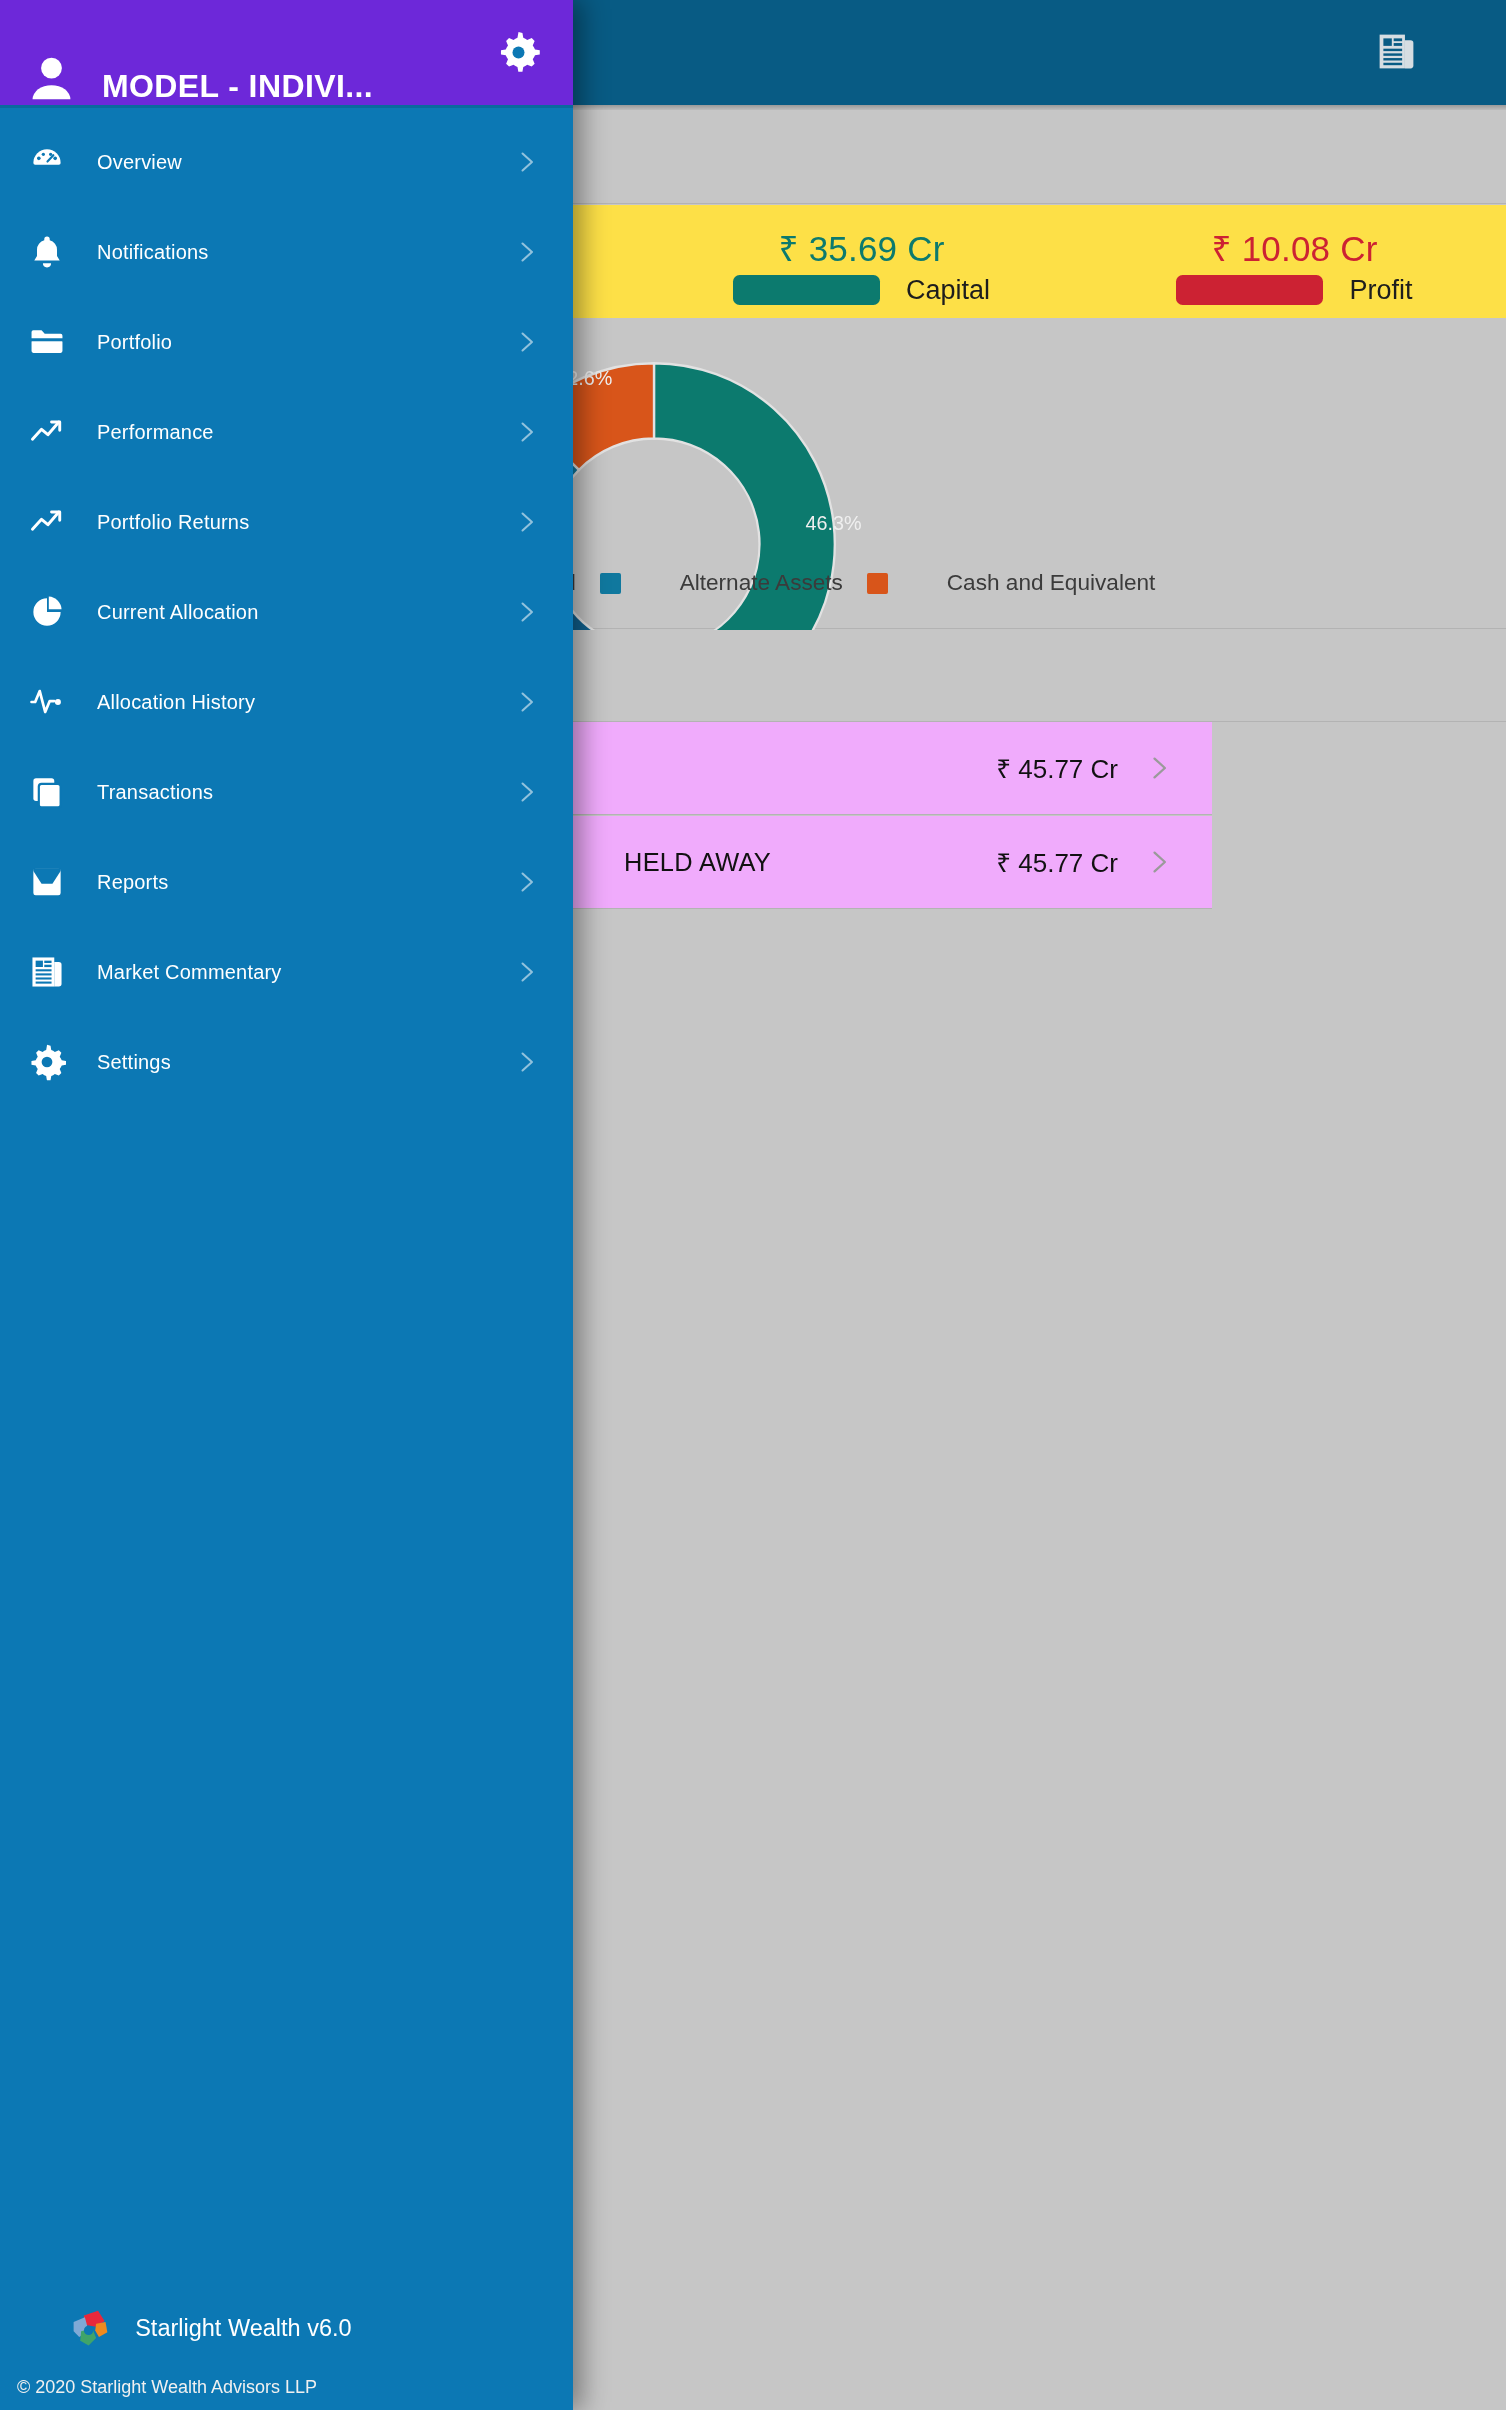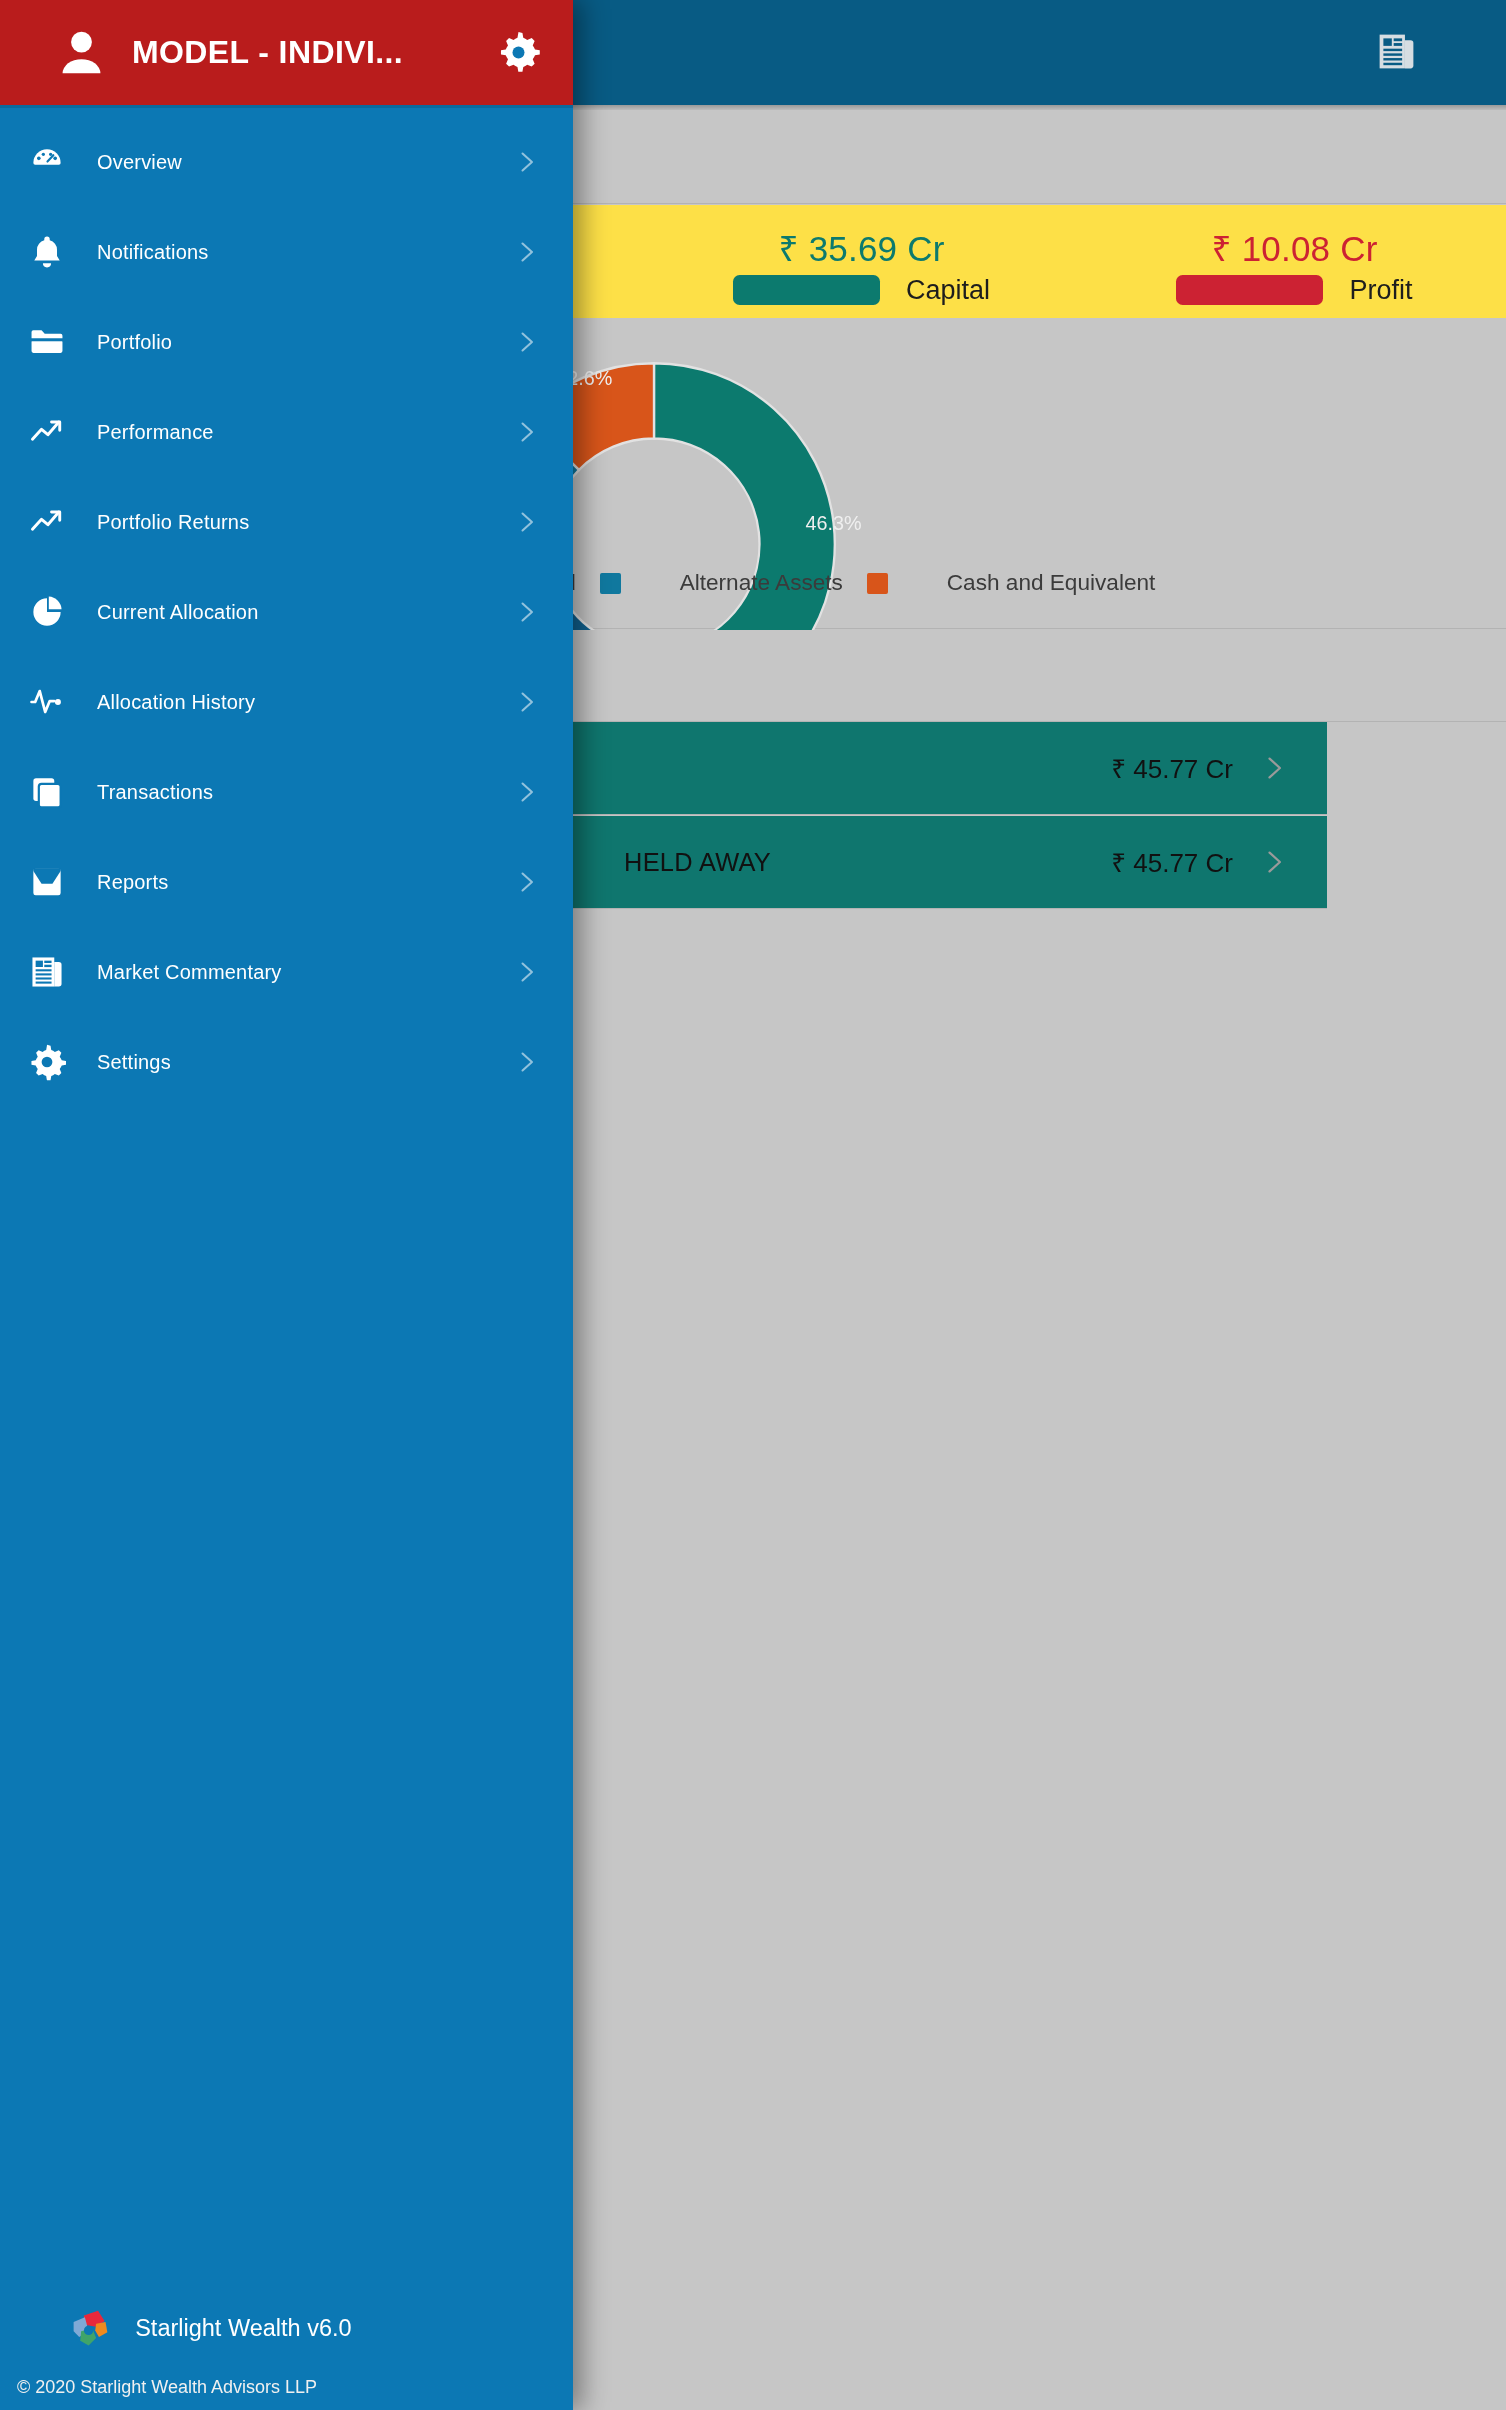--- a/index.html
+++ b/index.html
@@ -75,22 +75,22 @@
   .legend-text { font-size: 22.6px; color: #3b3b3b; white-space: nowrap; margin-left: 48px; }
 
   
   .band-spacer {
     position: absolute; left: 0; top: 520px; width: 1507px; height: 92px;
     background: #c6c6c6; border-bottom: 0.9px solid #b3b3b3;
   }
 
   
   .acct-row {
-    position: absolute; left: 0; width: 1327px; height: 93px;
-    background: #0f766e; border-bottom: 0.9px solid #b3b3b3;
+    position: absolute; left: 0; width: 1212px; height: 93px;
+    background: #f0abfc; border-bottom: 0.9px solid #b3b3b3;
   }
   .acct-row.r1 { top: 612px; }
   .acct-row.r2 { top: 706px; }
   .acct-name {
     position: absolute; left: 624px; top: 50%; transform: translateY(-50%);
     font-size: 25.4px; color: #111; letter-spacing: 0.3px;
   }
   .acct-val {
     position: absolute; right: 94px; top: 50%; transform: translateY(-50%);
     font-size: 26px; color: #111;
@@ -106,21 +106,21 @@
     background: rgba(0,0,0,0.0);
   }
   .drawer {
     position: absolute; left: 0; top: 0; width: 573px; height: 2411px;
     background: #0c78b4;
     box-shadow: 9.4px 0 24.5px rgba(0,0,0,0.38);
     display: flex; flex-direction: column;
   }
   .drawer-head {
     position: relative; height: 105px; flex: 0 0 105px;
-    display: flex; align-items: center; background: #b91c1c; padding-left: 30px;
+    display: flex; align-items: flex-end; background: #6d28d9;
   }
   .avatar-icon { margin-left: 24.5px; width: 53px; height: 53px; }
   .drawer-title {
     margin-left: 24.5px; font-size: 32px; font-weight: bold; color: #fff;
     letter-spacing: 0.4px; white-space: nowrap; overflow: hidden;
   }
   .gear-head { position: absolute; right: 32px; top: 30px; width: 45px; height: 45px; }
   .head-sep { height: 2.8px; background: rgba(0,0,0,0.12); flex: 0 0 2.8px; }
 
   .nav-list { flex: 0 0 auto; padding-top: 9.4px; }

